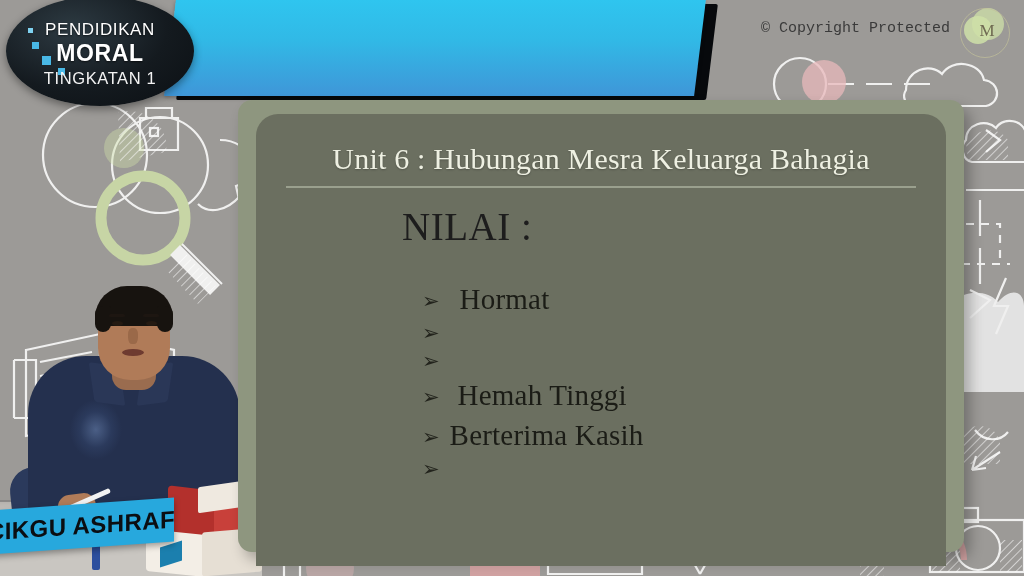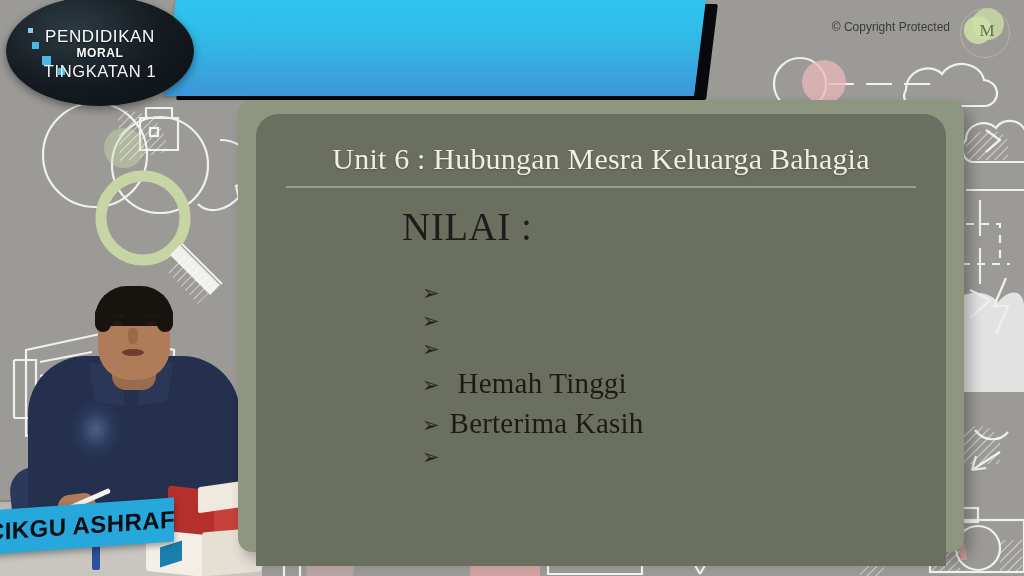--- a/index.html
+++ b/index.html
@@ -86,32 +86,32 @@
   .hdr-line2{color:#0a0d11;font-weight:bold;font-size:15.5px;letter-spacing:.1px;white-space:nowrap;}
 
   
   .logo{position:absolute;left:6px;top:-4px;width:188px;height:110px;border-radius:50%;
     background:radial-gradient(ellipse at 35% 30%,#2d3a42 0%,#141a1f 55%,#0b0f13 100%);
     box-shadow:0 3px 8px rgba(0,0,0,.4);}
   .logo-inner{position:absolute;inset:0;display:flex;flex-direction:column;
     align-items:center;justify-content:center;padding-top:8px;}
   .logo-l1{color:#ffffff;font-weight:normal;font-size:17px;letter-spacing:.6px;line-height:1.05;
     text-shadow:0 1px 2px rgba(0,0,0,.6);}
-  .logo-l2{color:#ffffff;font-weight:bold;font-size:12px;letter-spacing:.6px;line-height:1.25;
+  .logo-l2{color:#ffffff;font-weight:bold;font-size:23px;letter-spacing:.6px;line-height:1.25;
     text-shadow:0 1px 2px rgba(0,0,0,.6);}
   .logo-l3{color:#f3f3f3;font-size:16.5px;letter-spacing:.6px;line-height:1.25;}
   .dot{position:absolute;background:#49b8e6;}
   .d1{left:26px;top:46px;width:7px;height:7px;}
   .d2{left:36px;top:60px;width:9px;height:9px;}
   .d3{left:52px;top:72px;width:7px;height:7px;}
   .d4{left:22px;top:32px;width:5px;height:5px;background:#7fd2f0;}
 
   
-  .copyright{position:absolute;right:74px;top:20px;color:#3a3a3a;font-size:12px;
-    font-family:Liberation Sans, sans-serif;white-space:nowrap;}
+  .copyright{position:absolute;right:74px;top:20px;color:#3a3a3a;font-size:15px;
+    font-family:Liberation Mono, monospace;white-space:nowrap;}
   .cr-mark{position:absolute;right:32px;top:16px;width:28px;height:28px;border-radius:50%;
     background:#cfe0a8;opacity:.85;}
   .cr-m{position:absolute;right:22px;top:16px;width:30px;height:30px;
     display:flex;align-items:center;justify-content:center;color:#6f6a52;font-size:17px;
     font-family:"Liberation Serif", serif;}
   .cr-ring{position:absolute;right:14px;top:8px;width:48px;height:48px;border-radius:50%;
     border:1.5px solid #c2c09a;opacity:.7;}
 
   
   .panel-frame{position:absolute;left:238px;top:100px;width:726px;height:452px;
@@ -305,20 +305,21 @@
   <div class="panel-frame">
     <div class="panel-inner">
       <div class="slide">
         <div class="slide-title">Unit 6 : Hubungan Mesra Keluarga Bahagia</div>
         <div class="title-rule"></div>
         <div class="nilai">NILAI :</div>
 
         <div class="list">
           <div class="list-item item-1">
             <span class="bullet">➢</span>
+            <span class="item-text">Hormat</span>
           </div>
           <div class="list-item item-2">
             <span class="bullet">➢</span>
           </div>
           <div class="list-item item-3">
             <span class="bullet">➢</span>
           </div>
           <div class="list-item item-4">
             <span class="bullet">➢</span>
             <span class="item-text">Hemah Tinggi</span>

